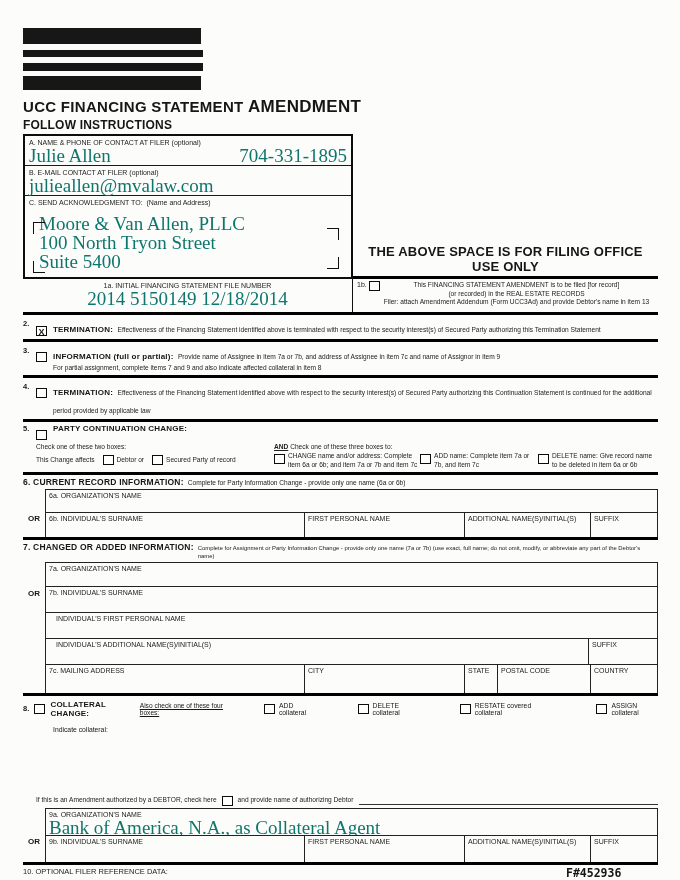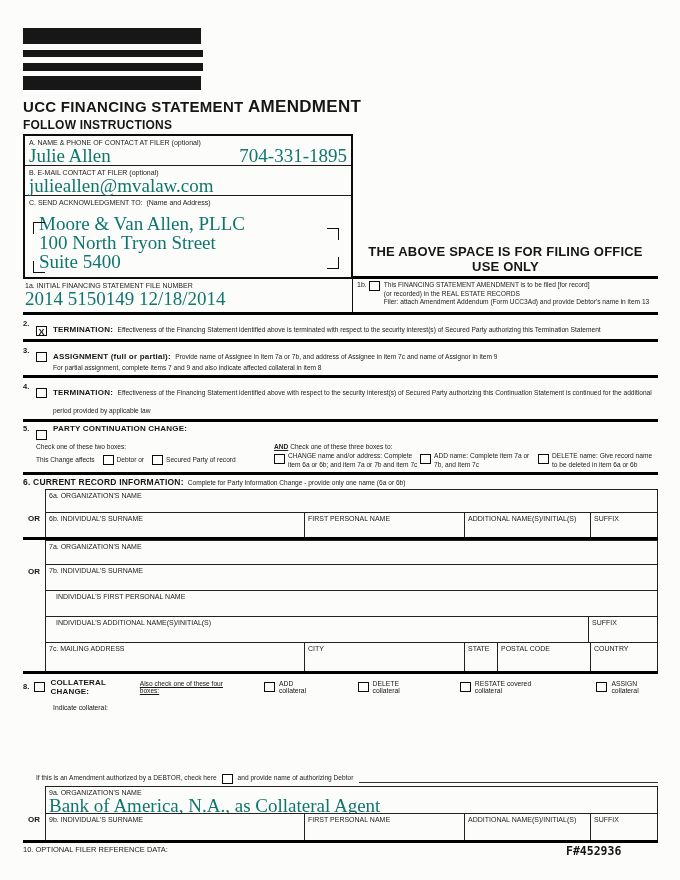--- a/index.html
+++ b/index.html
@@ -42,21 +42,21 @@
   .brk { position:absolute; width:12px; height:12px; }
   .brk-tl { left:8px;  top:26px;  border-left:1.5px solid #111; border-top:1.5px solid #111; }
   .brk-tr { right:12px; top:32px;  border-right:1.5px solid #111; border-top:1.5px solid #111; }
   .brk-bl { left:8px;  bottom:4px; border-left:1.5px solid #111; border-bottom:1.5px solid #111; }
   .brk-br { right:12px; bottom:8px; border-right:1.5px solid #111; border-bottom:1.5px solid #111; }
   .right-space { flex:1; position:relative; }
   .office-note { position:absolute; left:0; right:0; bottom:0; border-bottom:3px solid #000;
                  text-align:center; font-size:13px; font-weight:bold; padding-bottom:2px; letter-spacing:.2px; }
 
   
-  .row1 { display:flex; margin:0 22px 0 23px; border-bottom:3px solid #000; height:36px; }
+  .row1 { display:flex; margin:0 22px 0 23px; border-bottom:3px solid #000; height:36px;text-align:center; }
   .c1a { width:330px; border-right:1.5px solid #111; padding:2px 2px 0 2px; }
   .c1b { flex:1; padding:2px 0 0 4px; display:flex; }
   .c1b .num { font-size:7px; margin-right:2px; }
   .u { text-decoration: underline; }
 
   
   .cb { display:inline-block; width:11px; height:10px; border:1.2px solid #0c0c0c; background:#fff;
         text-align:center; font:bold 9px/10px "Liberation Sans", sans-serif; vertical-align:-2px; flex:none; }
 
   
@@ -193,21 +193,21 @@
     <div class="body">
       <span class="sec-title">TERMINATION:</span>
       <span class="fine">Effectiveness of the Financing Statement identified above is terminated with respect to the security interest(s) of Secured Party authorizing this Termination Statement</span>
     </div>
   </div>
 
   <div class="sec">
     <span class="num">3.</span>
     <span class="cbcol"><span class="cb"></span></span>
     <div class="body">
-      <span class="sec-title">ASSIGNMENT (full or partial):</span>
+      <span class="sec-title">INFORMATION (full or partial):</span>
       <span class="fine">Provide name of Assignee in item 7a or 7b, and address of Assignee in item 7c and name of Assignor in item 9</span>
       <div class="fine">For partial assignment, complete items 7 and 9 and also indicate affected collateral in item 8</div>
     </div>
   </div>
 
   <div class="sec">
     <span class="num">4.</span>
     <span class="cbcol"><span class="cb"></span></span>
     <div class="body">
       <span class="sec-title">TERMINATION:</span>
@@ -273,20 +273,24 @@
       <div class="cell w-addl">
           <div class="lbl">ADDITIONAL NAME(S)/INITIAL(S)</div>
         </div>
       <div class="cell w-sfx">
           <div class="lbl">SUFFIX</div>
         </div>
     </div>
   </div>
   <div class="thickline"></div>
 
+  <div class="sec-head">
+    <span class="h">7. CHANGED OR ADDED INFORMATION:</span>
+    <span class="fine" style="font-size:5.9px;">Complete for Assignment or Party Information Change - provide only one name (7a or 7b) (use exact, full name; do not omit, modify, or abbreviate any part of the Debtor's name)</span>
+  </div>
   <div class="orbox">
     <div class="or-label" style="top:26px;">OR</div>
     <div class="rrow h7a">
       <div class="cell" style="flex:1;">
         <div class="lbl">7a. ORGANIZATION'S NAME</div>
       </div>
     </div>
     <div class="rrow h7r">
       <div class="cell" style="flex:1;">
         <div class="lbl">7b. INDIVIDUAL'S SURNAME</div>

